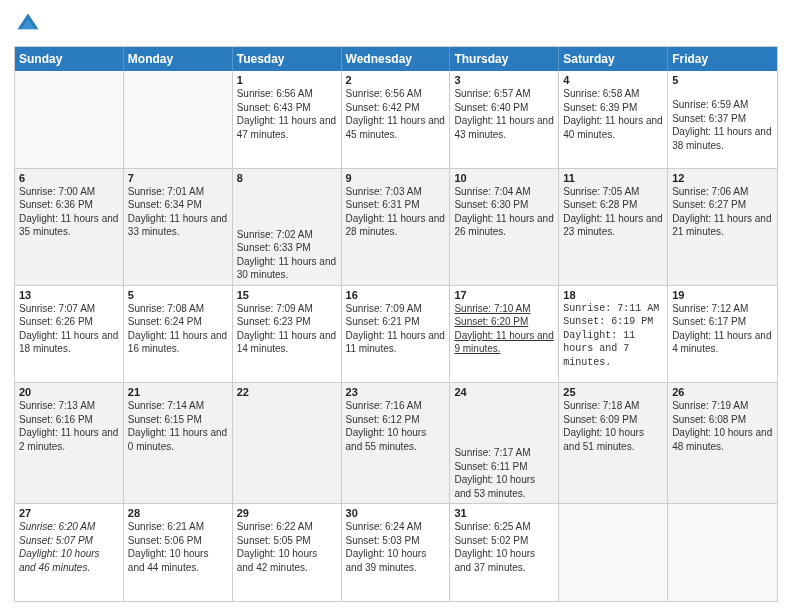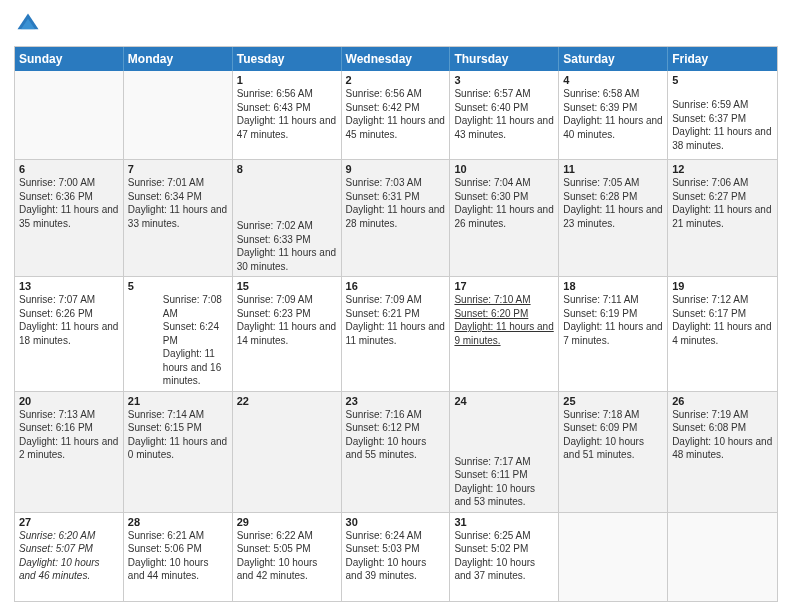--- a/index.html
+++ b/index.html
@@ -231,21 +231,21 @@
         </div>
         <div class="cal-row">
           <div class="cal-cell">
             <span class="day-num">13</span>
             <div class="cell-text" style="white-space: pre-line;">Sunrise: 7:07 AM
 Sunset: 6:26 PM
 Daylight: 11 hours and 18 minutes.</div>
           </div>
           <div class="cal-cell">
             <span class="day-num">5</span>
-            <div class="cell-text" style="white-space: pre-line; margin-left: 35px;">Sunrise: 7:08 AM
+            <div class="cell-text" style="white-space: pre-line;">Sunrise: 7:08 AM
 Sunset: 6:24 PM
 Daylight: 11 hours and 16 minutes.</div>
           </div>
           <div class="cal-cell">
             <span class="day-num">15</span>
             <div class="cell-text" style="white-space: pre-line;">Sunrise: 7:09 AM
 Sunset: 6:23 PM
 Daylight: 11 hours and 14 minutes.</div>
           </div>
           <div class="cal-cell">
@@ -255,21 +255,21 @@
 Daylight: 11 hours and 11 minutes.</div>
           </div>
           <div class="cal-cell">
             <span class="day-num">17</span>
             <div class="cell-text" style="white-space: pre-line; text-decoration: underline;">Sunrise: 7:10 AM
 Sunset: 6:20 PM
 Daylight: 11 hours and 9 minutes.</div>
           </div>
           <div class="cal-cell">
             <span class="day-num">18</span>
-            <div class="cell-text" style="white-space: pre-line;">Sunrise: 7:11 AM
+            <div class="cell-text" style="white-space: pre-line; font-family: Liberation Mono, monospace;">Sunrise: 7:11 AM
 Sunset: 6:19 PM
 Daylight: 11 hours and 7 minutes.</div>
           </div>
           <div class="cal-cell">
             <span class="day-num">19</span>
             <div class="cell-text" style="white-space: pre-line;">Sunrise: 7:12 AM
 Sunset: 6:17 PM
 Daylight: 11 hours and 4 minutes.</div>
           </div>
         </div>

